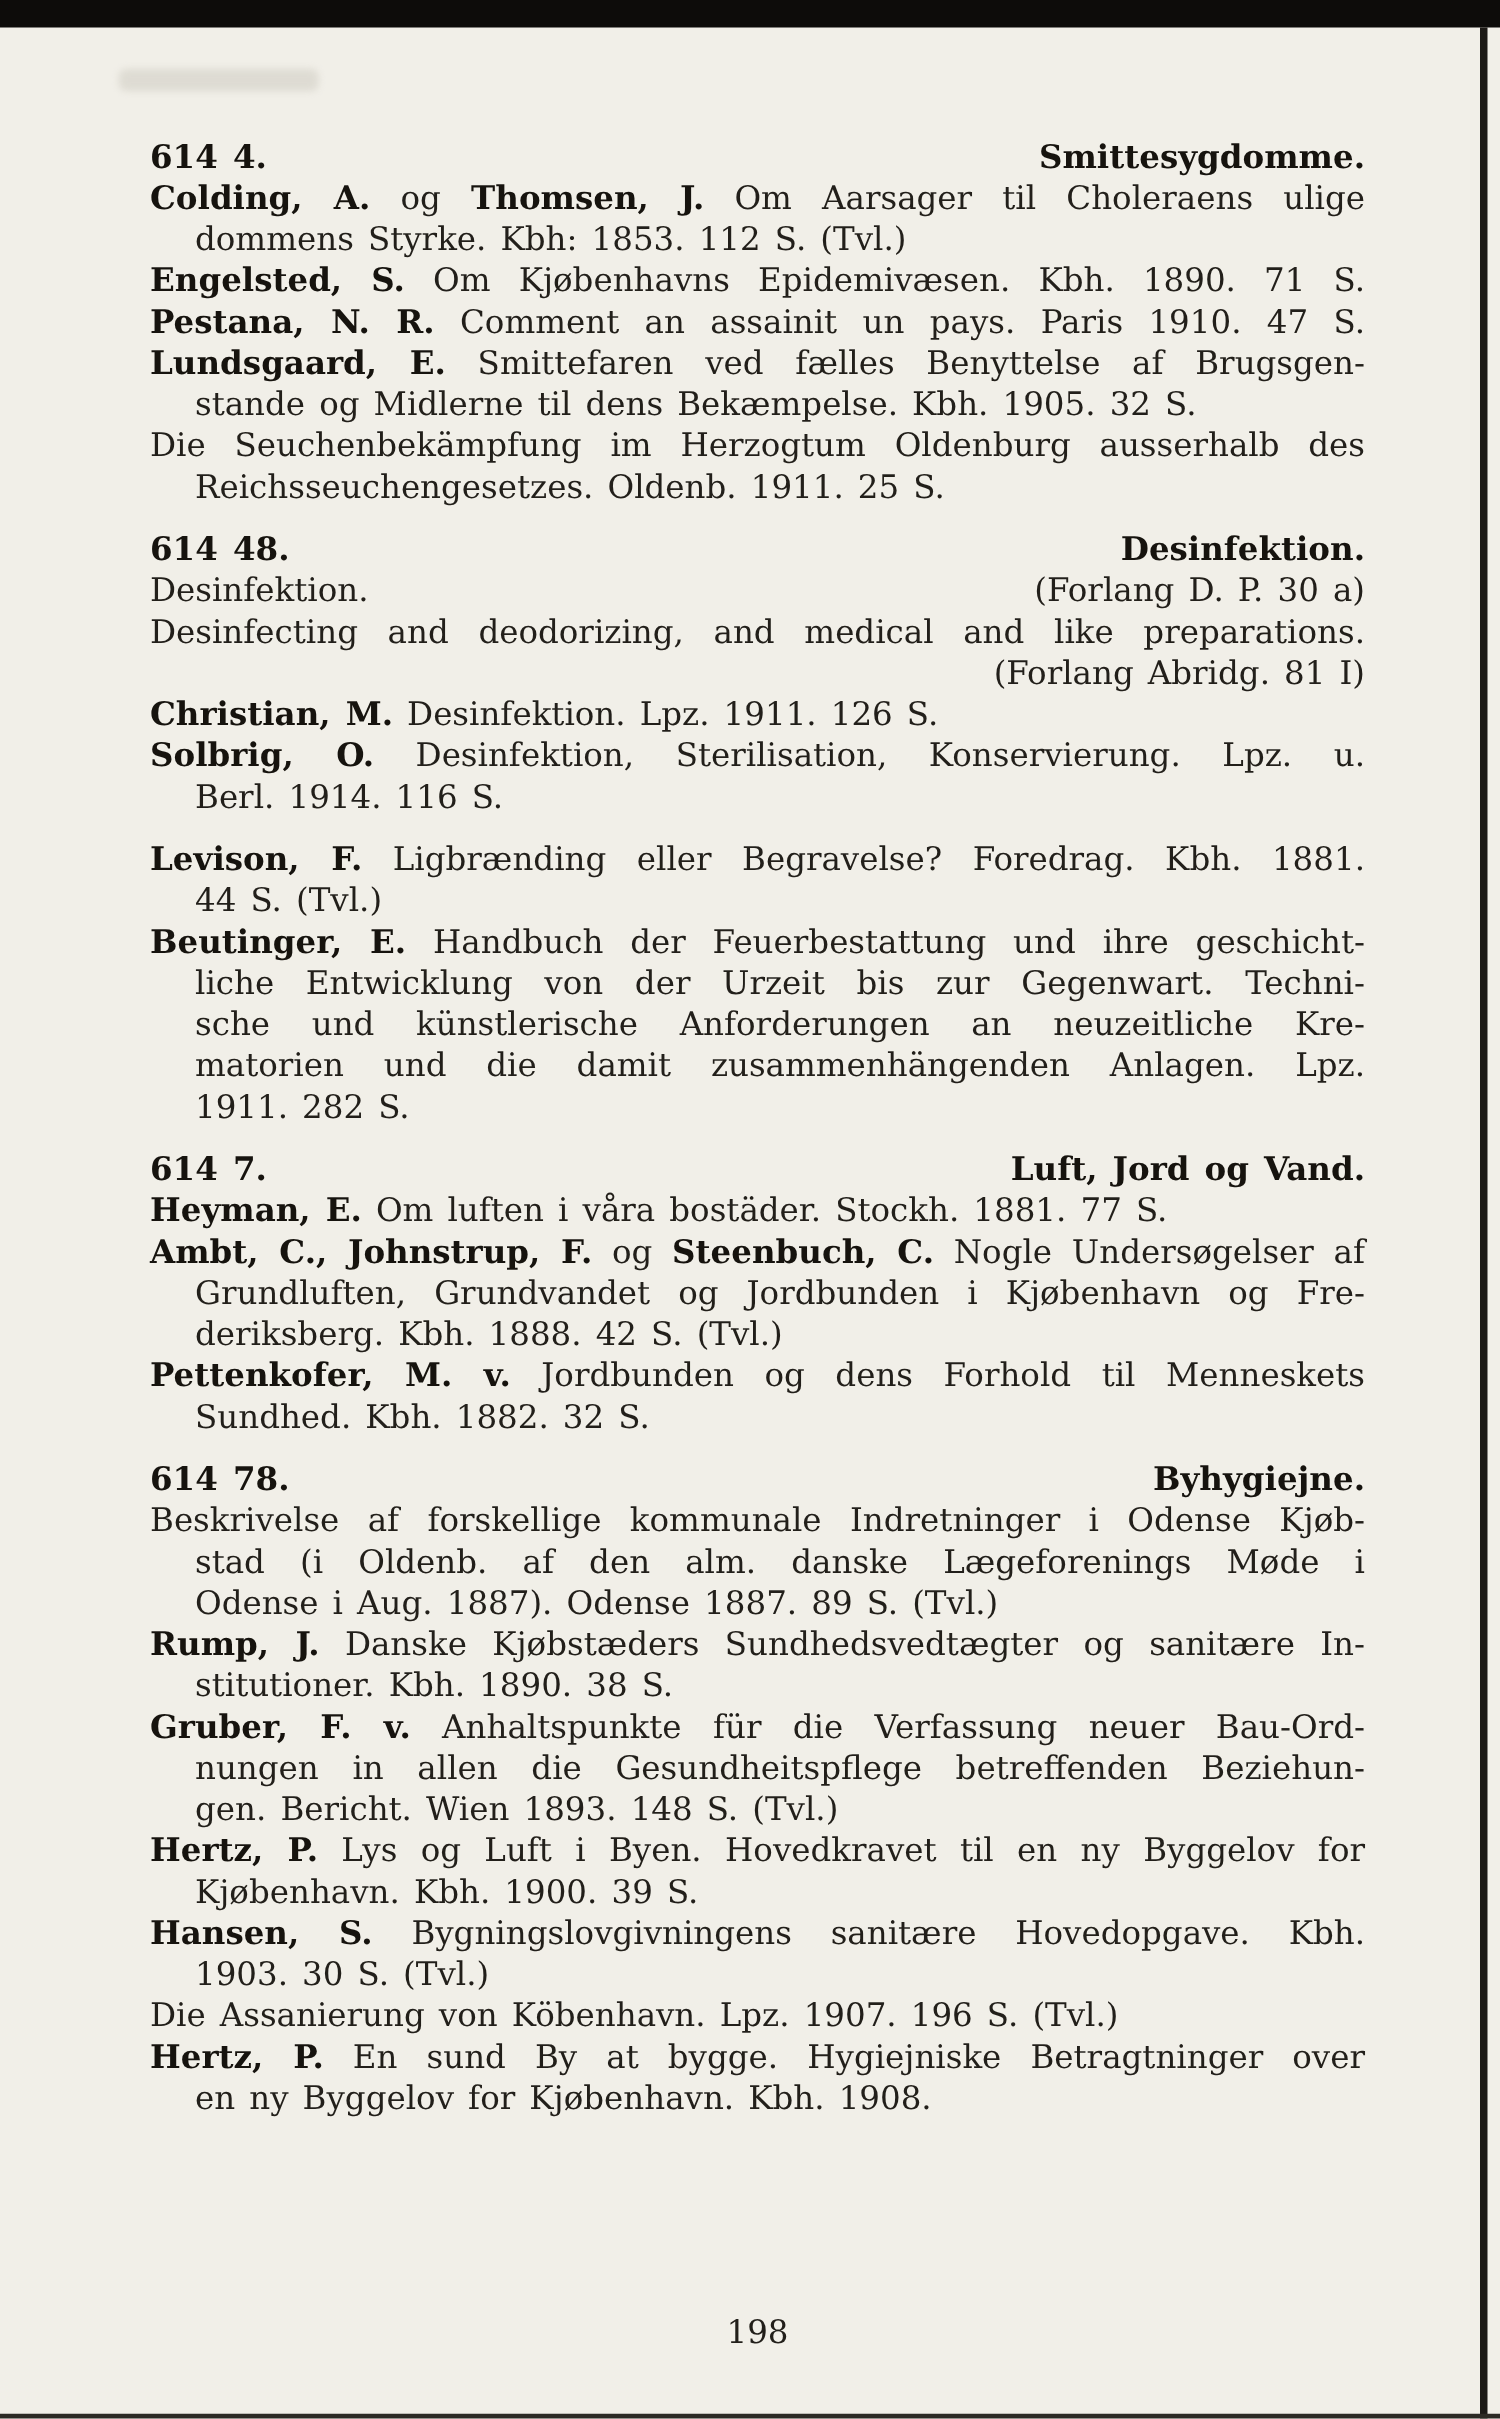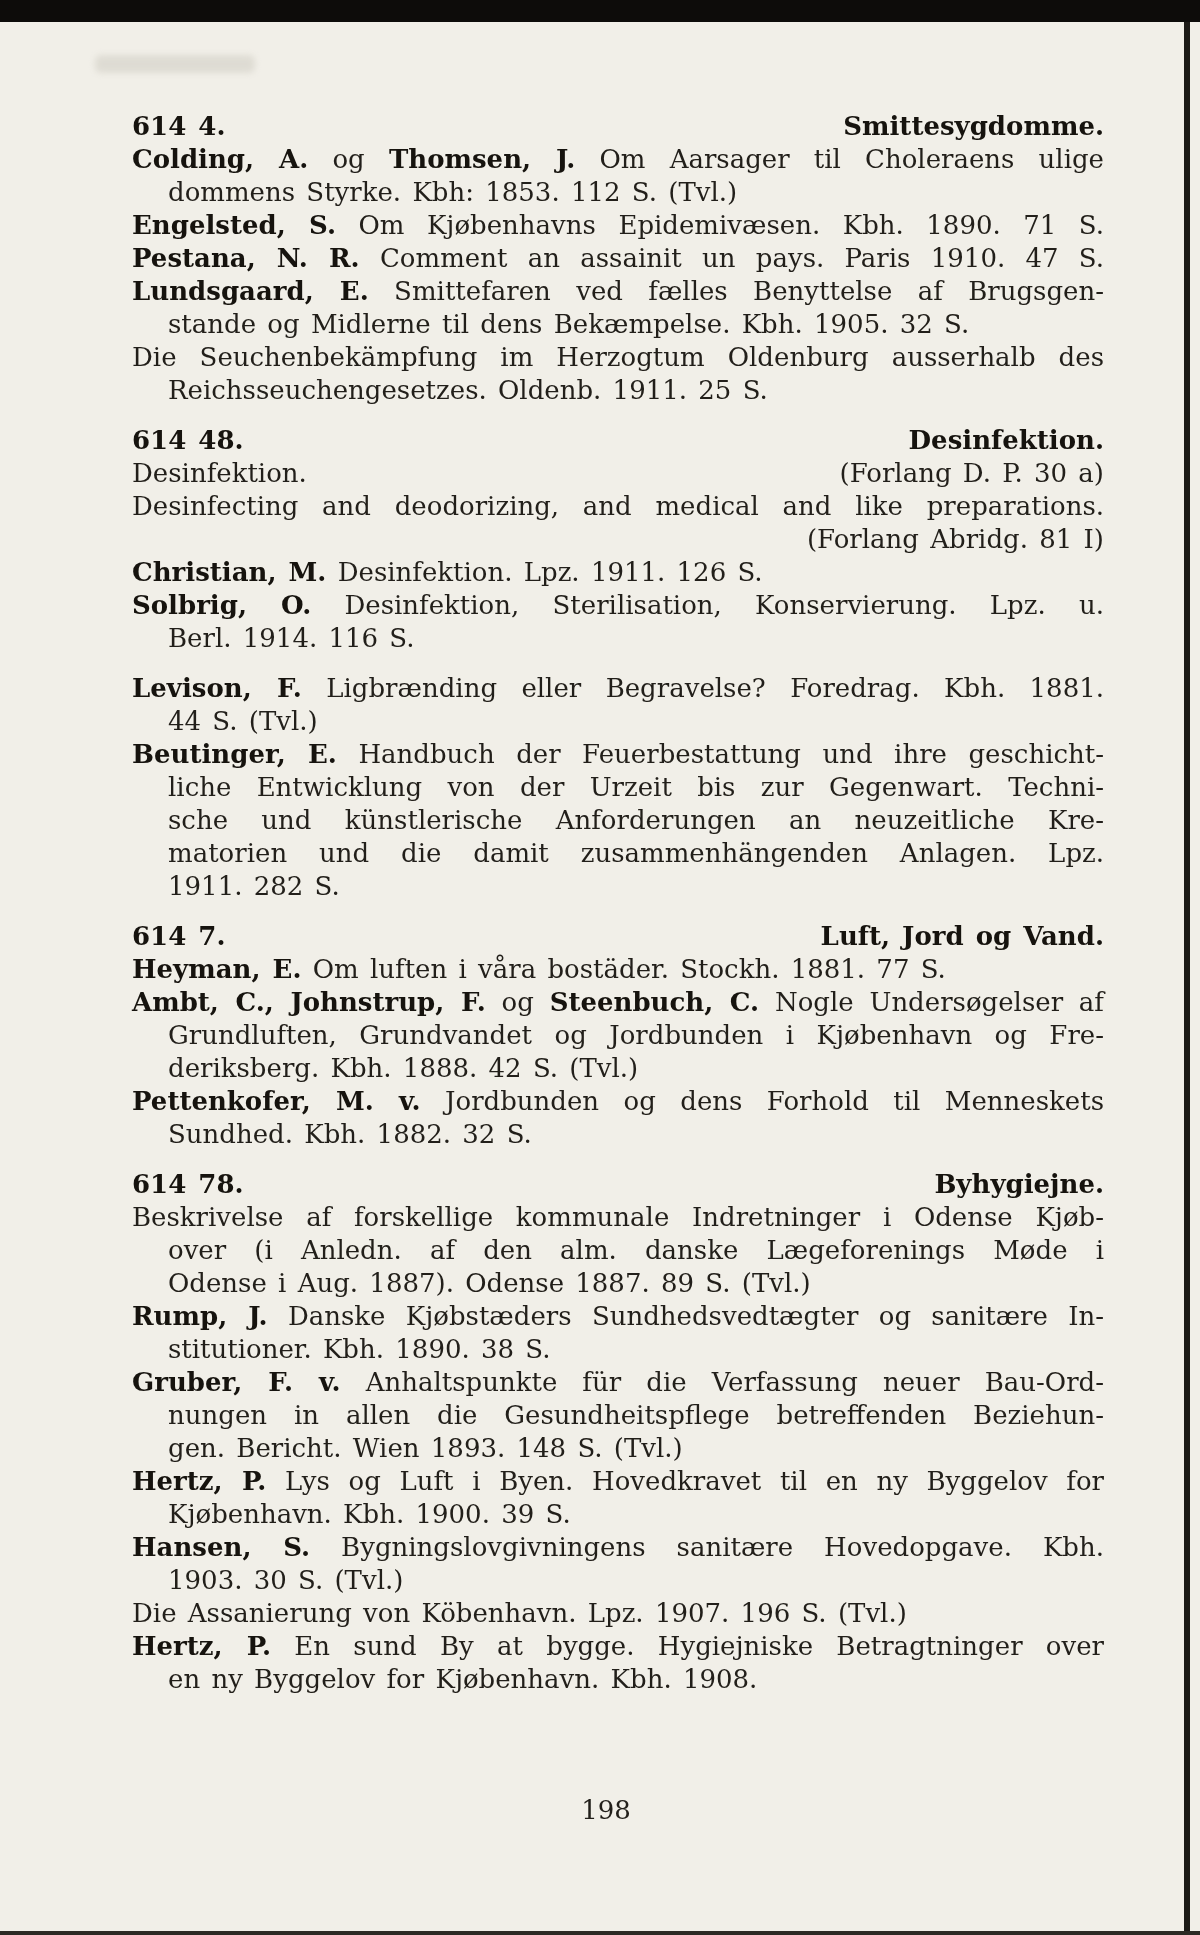--- a/index.html
+++ b/index.html
@@ -10,37 +10,37 @@
   .page { position:relative; width:1200px; height:1935px; background:#f1efe8; overflow:hidden; }
 
   
   .scan-bar-top { position:absolute; top:0; left:0; width:100%; height:22px; background:#0d0c0a; }
   .scan-edge-right { position:absolute; top:22px; left:1184px; width:6px; height:1913px; background:#1c1a16; }
   .scan-bar-bottom { position:absolute; bottom:0; left:0; width:100%; height:4px; background:#2c2a24; }
   .ghost-smudge { position:absolute; top:55px; left:95px; width:160px; height:18px; background:#c8c5bb; opacity:.45; border-radius:6px; filter:blur(3px); }
 
   
   .content {
-    position:absolute; left:132px; top:110px; width:972px;
+    position:absolute; left:120px; top:110px; width:972px;
     font-size:26px; line-height:33px; color:#221f1a;
     word-spacing:3px;
   }
   .sec:not(:first-child) { margin-top:17px; }
   .sec-head { display:flex; justify-content:space-between; font-weight:bold; color:#16130e; }
   .sec-code { white-space:pre; }
   .entry b { color:#16130e; }
 
   .line { text-align:left; }
   .line.just { text-align:justify; text-align-last:justify; text-justify:inter-word; }
   .line.ind { padding-left:36px; }
   .line.right { text-align:center; text-align-last:right; }
   .line.split { display:flex; justify-content:space-between; }
 
   .page-number {
-    position:absolute; left:120px; top:1795px; width:972px;
+    position:absolute; left:120px; top:1851px; width:972px;
     text-align:center; font-size:26px; color:#221f1a;
   }
 </style>
 </head>
 <body>
 
 <div class="page">
   <div class="scan-bar-top"></div>
   <div class="scan-edge-right"></div>
   <div class="scan-bar-bottom"></div>
@@ -125,21 +125,21 @@
           <div class="line ind"><span>Sundhed. Kbh. 1882. 32 S.</span></div>
         </div>
       </section>
       <section class="sec">
         <div class="sec-head">
           <span class="sec-code">614 78.</span>
           <span class="sec-title">Byhygiejne.</span>
         </div>
         <div class="entry">
           <div class="line just"><span>Beskrivelse af forskellige kommunale Indretninger i Odense Kjøb-</span></div>
-          <div class="line ind just"><span>over (i Anledn. af den alm. danske Lægeforenings Møde i</span></div>
+          <div class="line ind just"><span>stad (i Oldenb. af den alm. danske Lægeforenings Møde i</span></div>
           <div class="line ind"><span>Odense i Aug. 1887). Odense 1887. 89 S. (Tvl.)</span></div>
         </div>
         <div class="entry">
           <div class="line just"><b>Rump, J.</b><span> Danske Kjøbstæders Sundhedsvedtægter og sanitære In-</span></div>
           <div class="line ind"><span>stitutioner. Kbh. 1890. 38 S.</span></div>
         </div>
         <div class="entry">
           <div class="line just"><b>Gruber, F. v.</b><span> Anhaltspunkte für die Verfassung neuer Bau-Ord-</span></div>
           <div class="line ind just"><span>nungen in allen die Gesundheitspflege betreffenden Beziehun-</span></div>
           <div class="line ind"><span>gen. Bericht. Wien 1893. 148 S. (Tvl.)</span></div>

